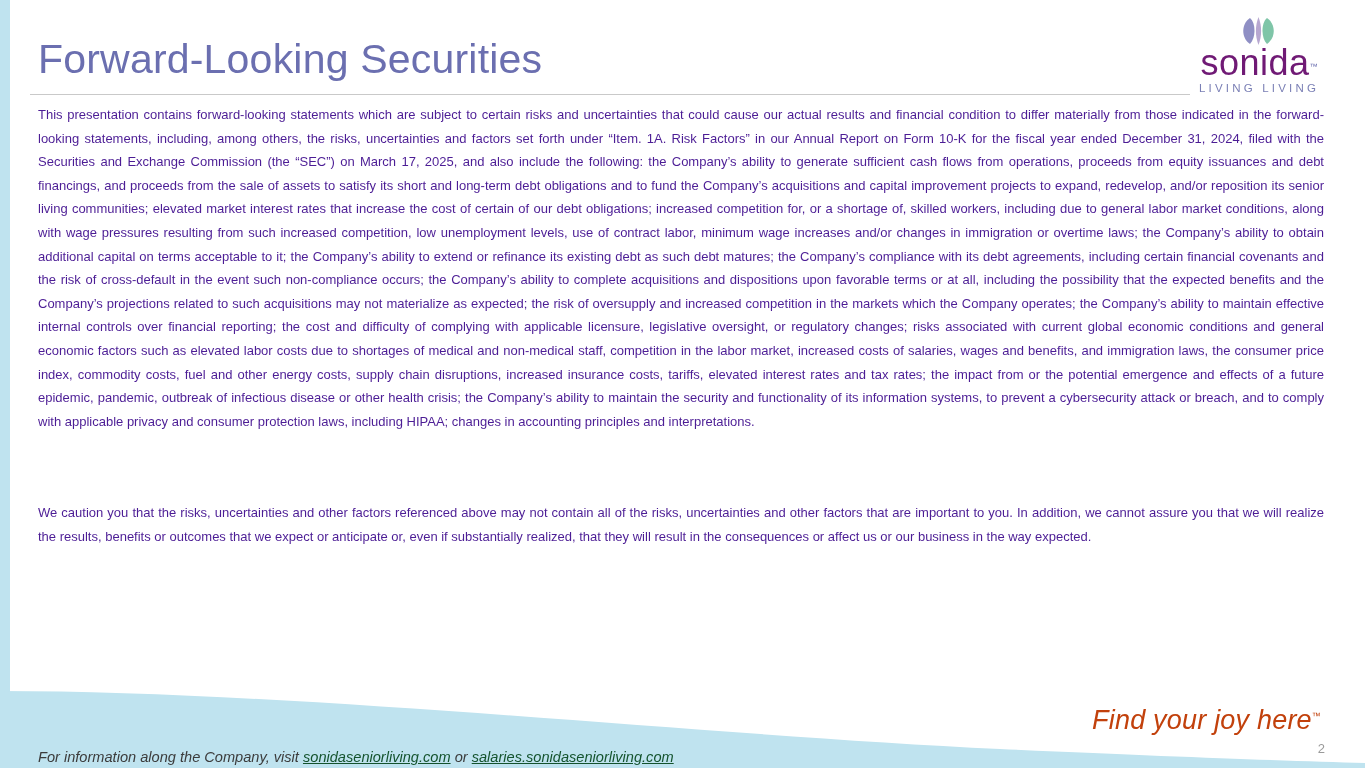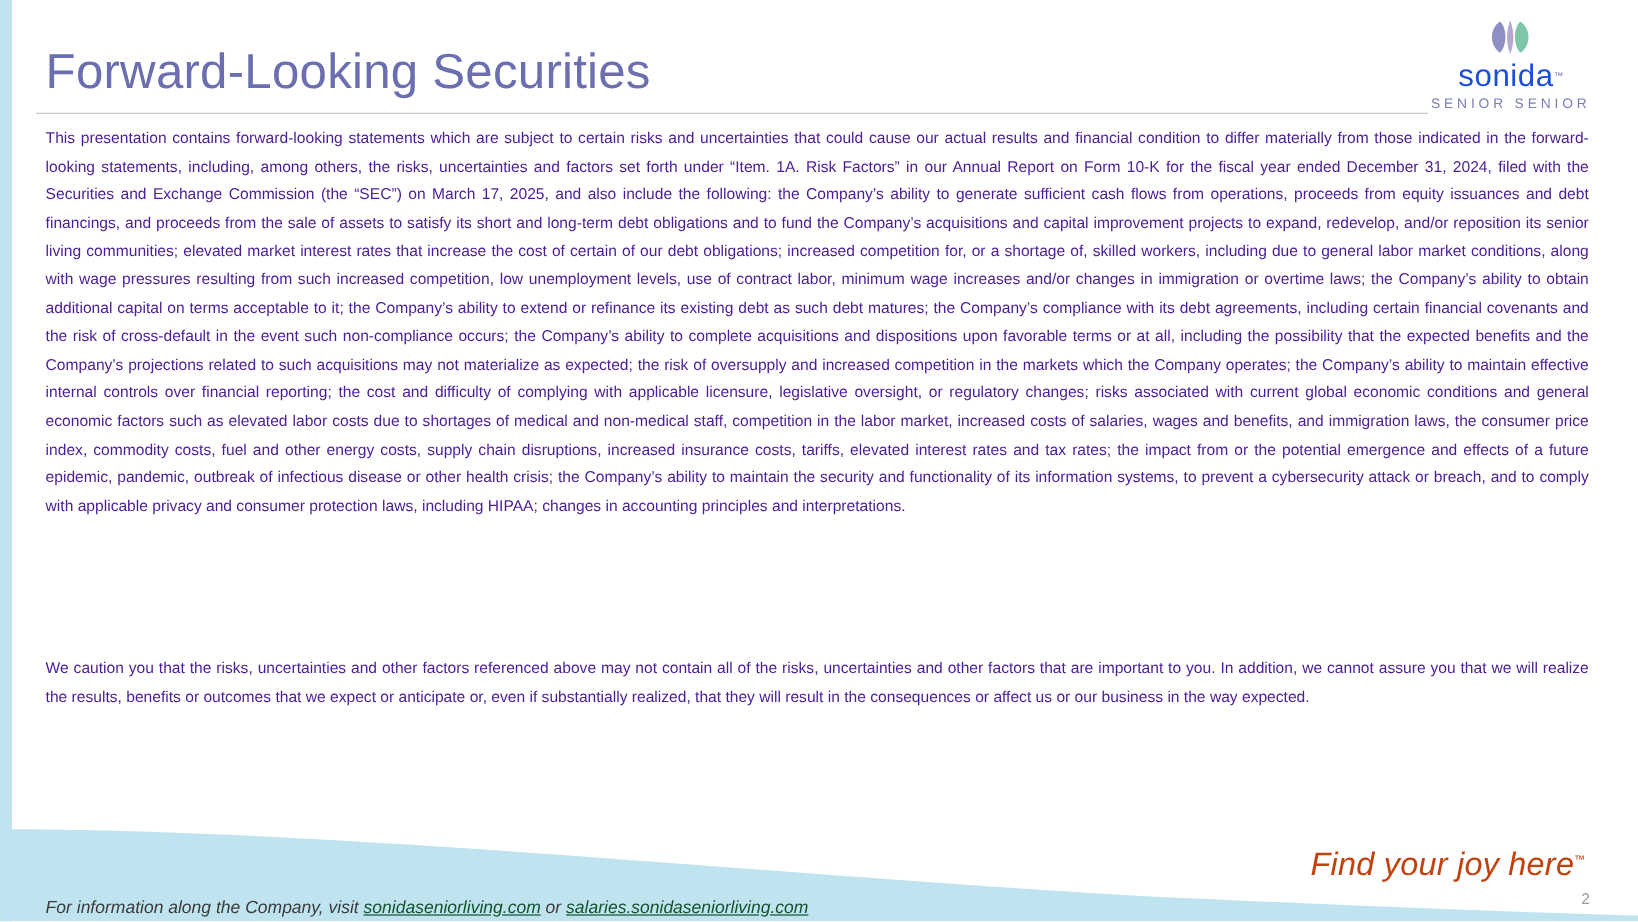--- a/index.html
+++ b/index.html
@@ -59,23 +59,23 @@
     height: 78px;
     text-align: center;
   }
   .logo-mark {
     position: relative;
     width: 44px;
     height: 30px;
     margin: 0 auto 2px auto;
   }
   .logo-word {
-    font-size: 26px;
+    font-size: 36px;
     line-height: 30px;
-    color: #1d4ed8;
+    color: #701a75;
     letter-spacing: 0.5px;
     font-family: "Liberation Sans", sans-serif;
     position: relative;
     display: inline-block;
   }
   .logo-tm {
     font-size: 8px;
     vertical-align: super;
     color: #6b6fb0;
   }
@@ -91,21 +91,21 @@
     position: absolute;
     left: 38px;
     width: 1286px;
     font-size: 13px;
     line-height: 23.6px;
     color: #4c1d95;
     text-align: justify;
     font-family: Liberation Sans, sans-serif;
   }
   .para1 { top: 103px; }
-  .para2 { top: 545px; }
+  .para2 { top: 501px; }
   
   .banner {
     position: absolute;
     left: 0;
     bottom: 0;
     width: 1365px;
     height: 85px;
     overflow: hidden;
   }
   .banner svg { display: block; }
@@ -159,21 +159,21 @@
     <div class="logo-mark">
       <svg width="44" height="30" viewBox="0 0 44 30">
         <path d="M13 28 C4 22, 4 8, 13 2 C19 7, 19 22, 13 28 Z" fill="#8f8fc4"></path>
         <path d="M30 28 C39 22, 39 8, 30 2 C24 7, 24 22, 30 28 Z" fill="#7fc5a8"></path>
         <path d="M21.5 29 C18 20, 18 10, 21.5 1 C25 10, 25 20, 21.5 29 Z" fill="#b7a7d0"></path>
       </svg>
     </div>
     <div>
       <span class="logo-word">sonida</span><span class="logo-tm">™</span>
     </div>
-    <div class="logo-sub">SENIOR SENIOR</div>
+    <div class="logo-sub">LIVING LIVING</div>
   </div>
 
   <div class="body-text para1">This presentation contains forward-looking statements which are subject to certain risks and uncertainties that could cause our actual results and financial condition to differ materially from those indicated in the forward-looking statements, including, among others, the risks, uncertainties and factors set forth under “Item. 1A. Risk Factors” in our Annual Report on Form 10-K for the fiscal year ended December 31, 2024, filed with the Securities and Exchange Commission (the “SEC”) on March 17, 2025, and also include the following: the Company’s ability to generate sufficient cash flows from operations, proceeds from equity issuances and debt financings, and proceeds from the sale of assets to satisfy its short and long-term debt obligations and to fund the Company’s acquisitions and capital improvement projects to expand, redevelop, and/or reposition its senior living communities; elevated market interest rates that increase the cost of certain of our debt obligations; increased competition for, or a shortage of, skilled workers, including due to general labor market conditions, along with wage pressures resulting from such increased competition, low unemployment levels, use of contract labor, minimum wage increases and/or changes in immigration or overtime laws; the Company’s ability to obtain additional capital on terms acceptable to it; the Company’s ability to extend or refinance its existing debt as such debt matures; the Company’s compliance with its debt agreements, including certain financial covenants and the risk of cross-default in the event such non-compliance occurs; the Company’s ability to complete acquisitions and dispositions upon favorable terms or at all, including the possibility that the expected benefits and the Company’s projections related to such acquisitions may not materialize as expected; the risk of oversupply and increased competition in the markets which the Company operates; the Company’s ability to maintain effective internal controls over financial reporting; the cost and difficulty of complying with applicable licensure, legislative oversight, or regulatory changes; risks associated with current global economic conditions and general economic factors such as elevated labor costs due to shortages of medical and non-medical staff, competition in the labor market, increased costs of salaries, wages and benefits, and immigration laws, the consumer price index, commodity costs, fuel and other energy costs, supply chain disruptions, increased insurance costs, tariffs, elevated interest rates and tax rates; the impact from or the potential emergence and effects of a future epidemic, pandemic, outbreak of infectious disease or other health crisis; the Company’s ability to maintain the security and functionality of its information systems, to prevent a cybersecurity attack or breach, and to comply with applicable privacy and consumer protection laws, including HIPAA; changes in accounting principles and interpretations.</div>
   <div class="body-text para2">We caution you that the risks, uncertainties and other factors referenced above may not contain all of the risks, uncertainties and other factors that are important to you. In addition, we cannot assure you that we will realize the results, benefits or outcomes that we expect or anticipate or, even if substantially realized, that they will result in the consequences or affect us or our business in the way expected.</div>
 
   <div class="banner">
     <svg width="1365" height="85" viewBox="0 0 1365 85" preserveAspectRatio="none">
       <path d="M0,8 C300,8 700,52 1000,66 C1180,74 1290,78 1365,80 L1365,85 L0,85 Z" fill="#bfe3ef"></path>
     </svg>
   </div>

